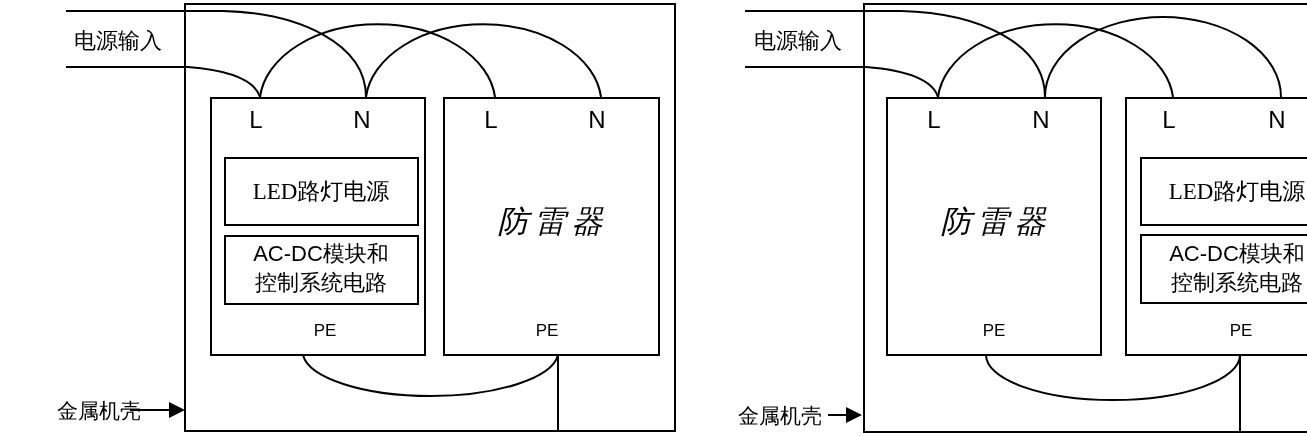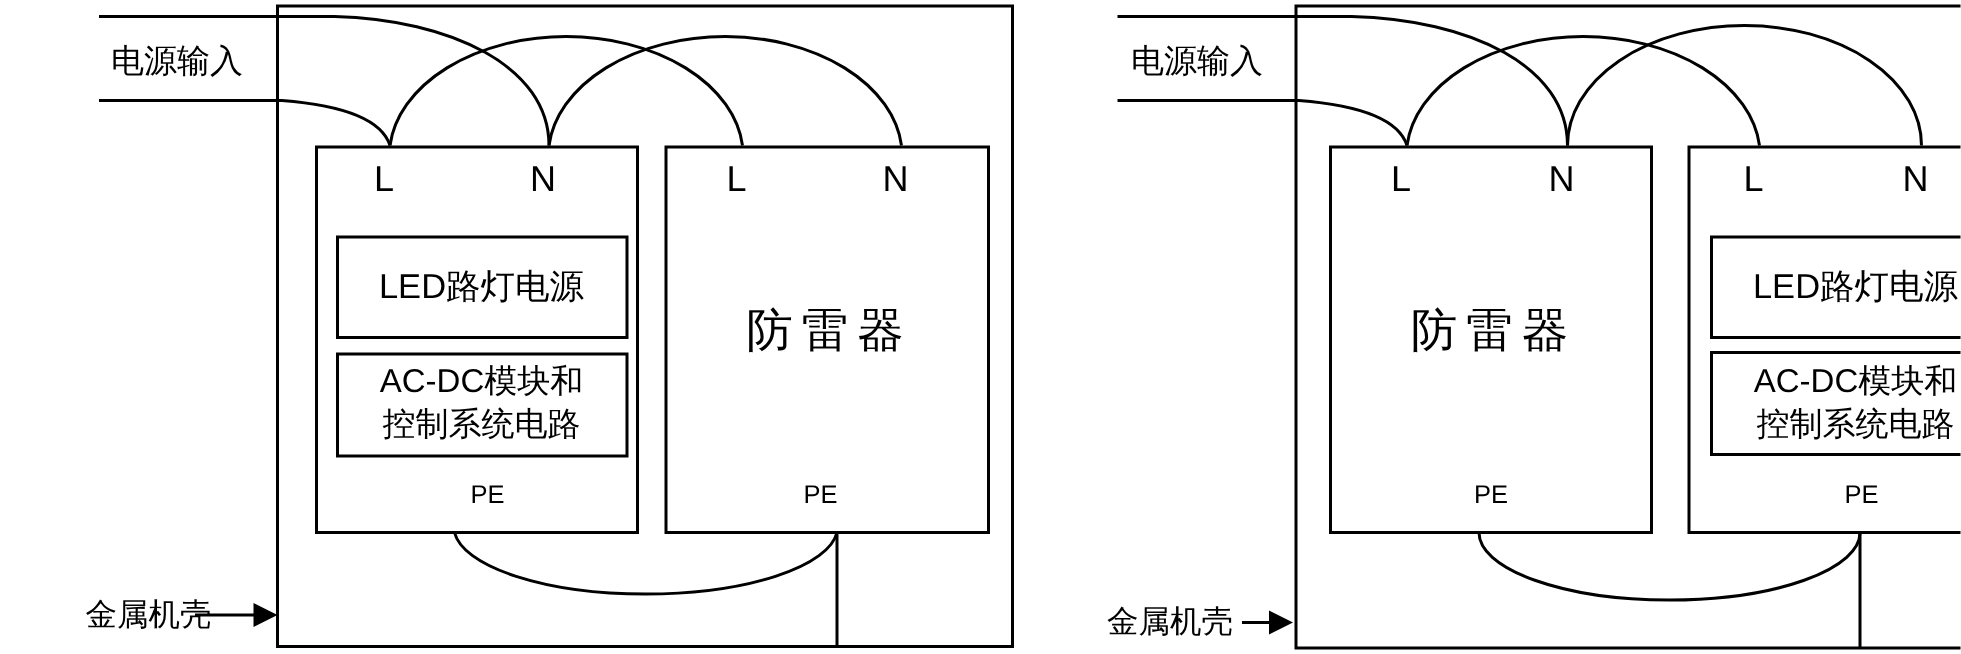--- a/index.html
+++ b/index.html
@@ -7,24 +7,24 @@
     position:relative;width:1307px;height:436px;background:#ffffff;
     font-family:"Liberation Sans",sans-serif;color:#000;overflow:hidden;margin-left:48px;
   }
   .wires{position:absolute;left:0;top:0;width:1307px;height:436px;pointer-events:none;}
   .wires path,.wires line{fill:none;stroke:#000000;stroke-width:2;}
   .wires polygon{fill:#000000;stroke:none;}
   .box{position:absolute;box-sizing:border-box;border:2px solid #000000;background:transparent;}
   .lbl{position:absolute;transform:translate(-50%,-50%);white-space:nowrap;line-height:1;}
   .f21{font-size:21px;padding-left:20px;}
   .f22{font-size:22px;}
-  .f23{font-size:23px;}
+  .f23{font-size:23px;font-family:Liberation Serif, serif;}
   .f24{font-size:24px;}
   .f25{font-size:17px;}
-  .surge{font-family:"DejaVu Serif","Liberation Serif",serif;font-size:31px;letter-spacing:6px;}
+  .surge{font-family:"DejaVu Serif","Liberation Serif",serif;font-size:31px;letter-spacing:6px;font-style:italic;}
   .watermark{color:#b4e09a;font-size:21px;letter-spacing:1px;}
 </style>
 </head>
 <body>
 
 <div class="canvas">
 
   <div class="box" style="left:136px;top:3px;width:492px;height:429px;"></div>
   <div class="box" style="left:815px;top:3px;width:491px;height:430px;"></div>
 

